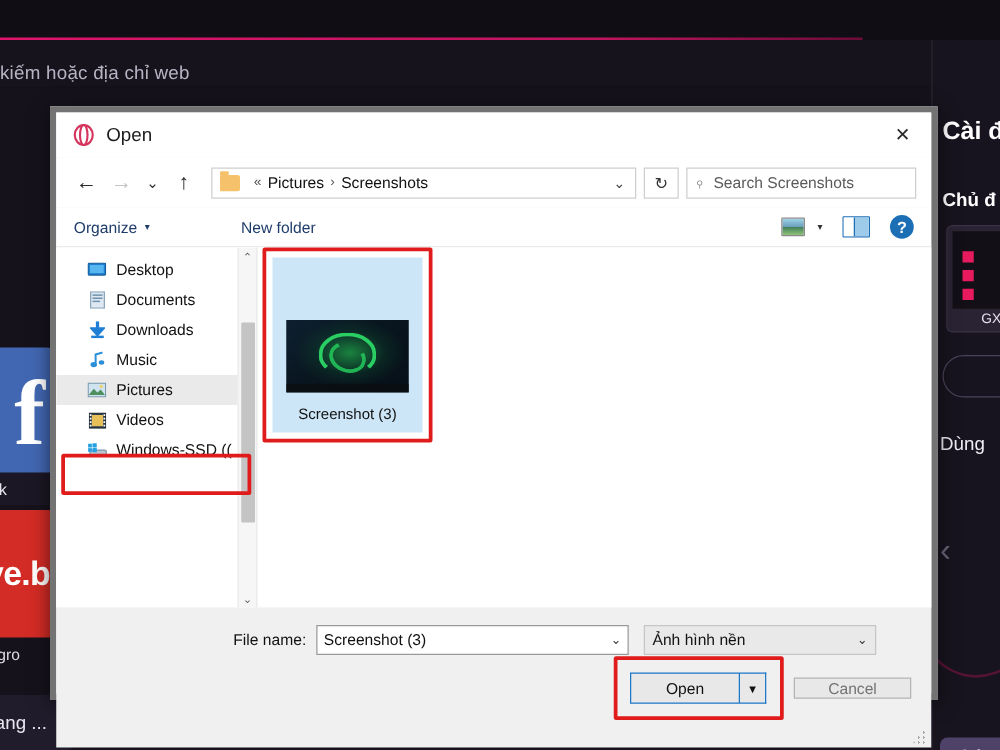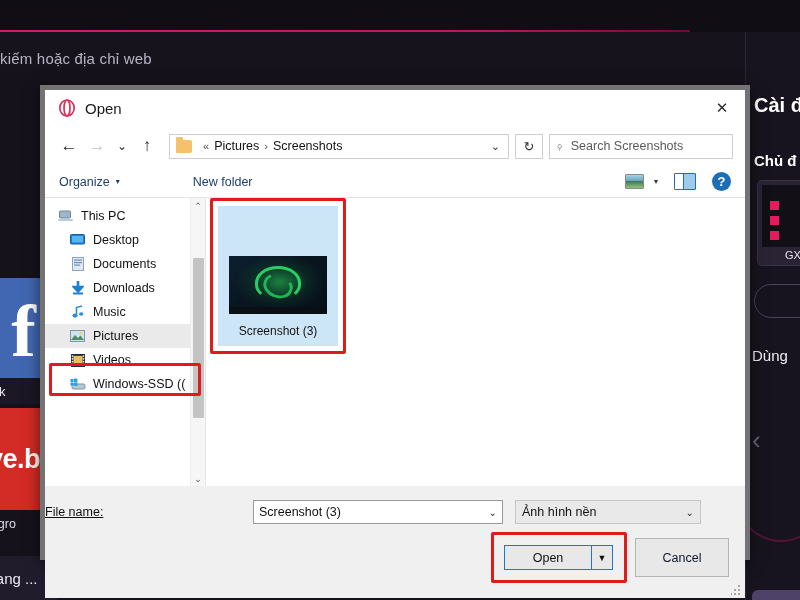--- a/index.html
+++ b/index.html
@@ -291,21 +291,21 @@
 
   
   .redbox { position: absolute; border: 3px solid #e01b1b; border-radius: 2px; pointer-events: none; }
 
   
   .footer { position: relative; height: 112px; background: #f0f0f0; }
   .fn-row {
     position: absolute; left: 0; top: 14px; width: 100%;
     display: flex; align-items: center;
   }
-  .fn-label { width: 208px; text-align: left; padding-right: 8px; font-size: 12.5px; color: #111; text-decoration: underline; }
+  .fn-label { width: 208px; text-align: right; padding-right: 8px; font-size: 12.5px; color: #111; }
   .fn-input {
     width: 250px; height: 24px; background: #fff; border: 1px solid #999;
     display: flex; align-items: center; padding: 0 5px;
     font-size: 12.5px; color: #111;
   }
   .fn-input .caret { margin-left: auto; font-size: 10px; color: #333; }
   .type-select {
     width: 186px; height: 24px; margin-left: 12px;
     background: #e9e9e9; border: 1px solid #c6c6c6;
     display: flex; align-items: center; padding: 0 6px;
@@ -320,23 +320,23 @@
     border: 1px solid #1d78c8; display: flex; align-items: center; justify-content: center;
     font-size: 12.5px; color: #111;
   }
   .btn-open-split {
     width: 21px; height: 25px; background: #e8e8e8;
     border: 1px solid #1d78c8; border-left: none;
     display: flex; align-items: center; justify-content: center;
     font-size: 9px; color: #111;
   }
   .btn-cancel {
-    width: 94px; height: 39px; margin-left: 22px; background: #e8e8e8;
+    width: 94px; height: 17px; margin-left: 22px; background: #e8e8e8;
     border: 1px solid #b5b5b5; display: flex; align-items: center; justify-content: center;
-    font-size: 12.5px; color: #0f172a;
+    font-size: 12.5px; color: #737373;
   }
   .grip {
     position: absolute; right: 3px; bottom: 3px; width: 11px; height: 11px;
     background:
       radial-gradient(circle 1px at 8px 2px, #a8a8a8 99%, transparent 100%),
       radial-gradient(circle 1px at 8px 6px, #a8a8a8 99%, transparent 100%),
       radial-gradient(circle 1px at 4px 6px, #a8a8a8 99%, transparent 100%),
       radial-gradient(circle 1px at 8px 10px, #a8a8a8 99%, transparent 100%),
       radial-gradient(circle 1px at 4px 10px, #a8a8a8 99%, transparent 100%),
       radial-gradient(circle 1px at 0px 10px, #a8a8a8 99%, transparent 100%);
@@ -446,29 +446,20 @@
           <i></i>
         </div>
       <div class="helpicon">?</div>
     </div>
   </div>
 
   <div class="dlg-body">
 
     <div class="tree">
       <div id="tree-items">
-          <div class="tree-item">
-            <span class="ti-ico">
-              <svg width="15" height="12" viewBox="0 0 15 12">
-                <rect x="1.5" y="1" width="11" height="7" rx="1" fill="#9fb6c9" stroke="#6d8599"></rect>
-                <rect x="0" y="9" width="15" height="2" rx="1" fill="#b9cbd9"></rect>
-              </svg>
-            </span>
-            <span class="ti-label">This PC</span>
-          </div>
           <div class="tree-item indent">
             <span class="ti-ico">
               <svg width="15" height="12" viewBox="0 0 15 12">
                 <rect x="0.5" y="0.5" width="14" height="9.5" rx="1" fill="#1f7fd0" stroke="#155e9c"></rect>
                 <rect x="2" y="2" width="11" height="6.5" fill="#57b6ef"></rect>
               </svg>
             </span>
             <span class="ti-label">Desktop</span>
           </div>
           <div class="tree-item indent">

